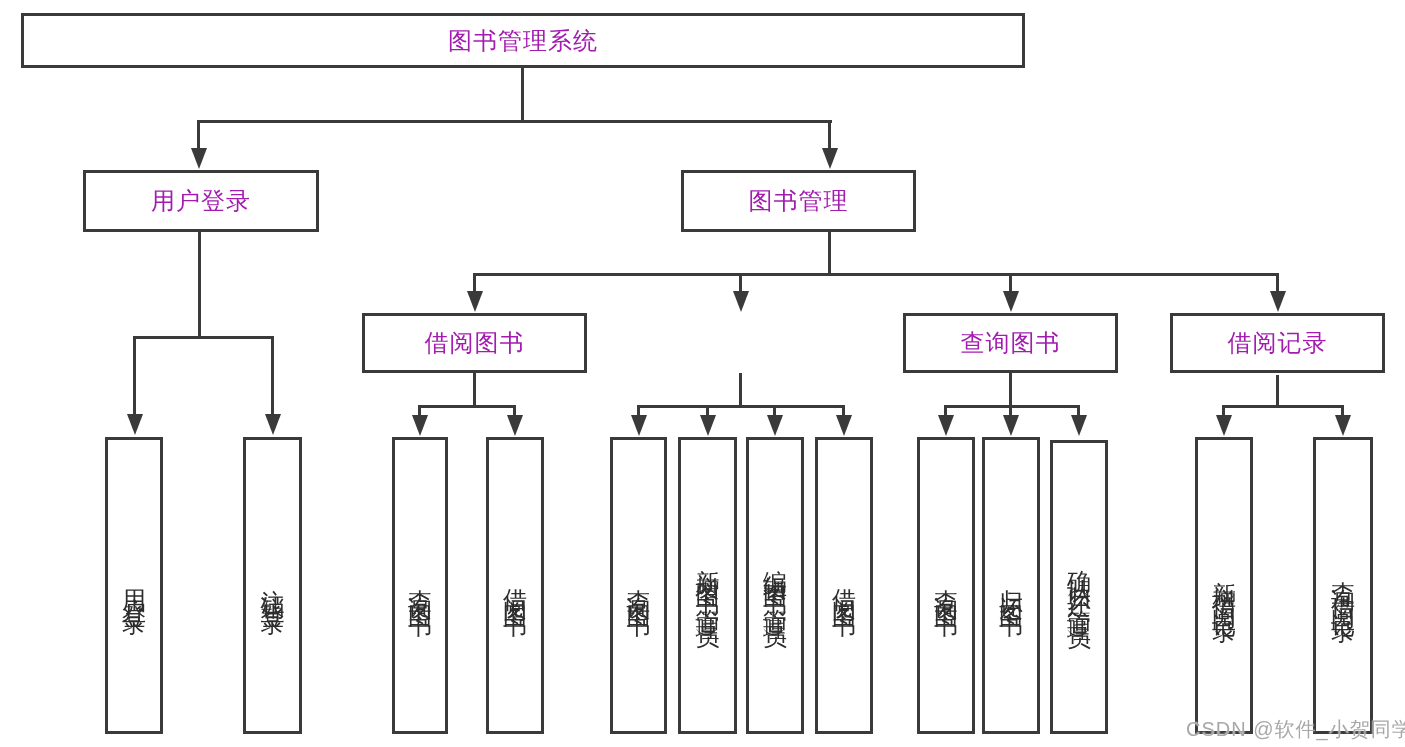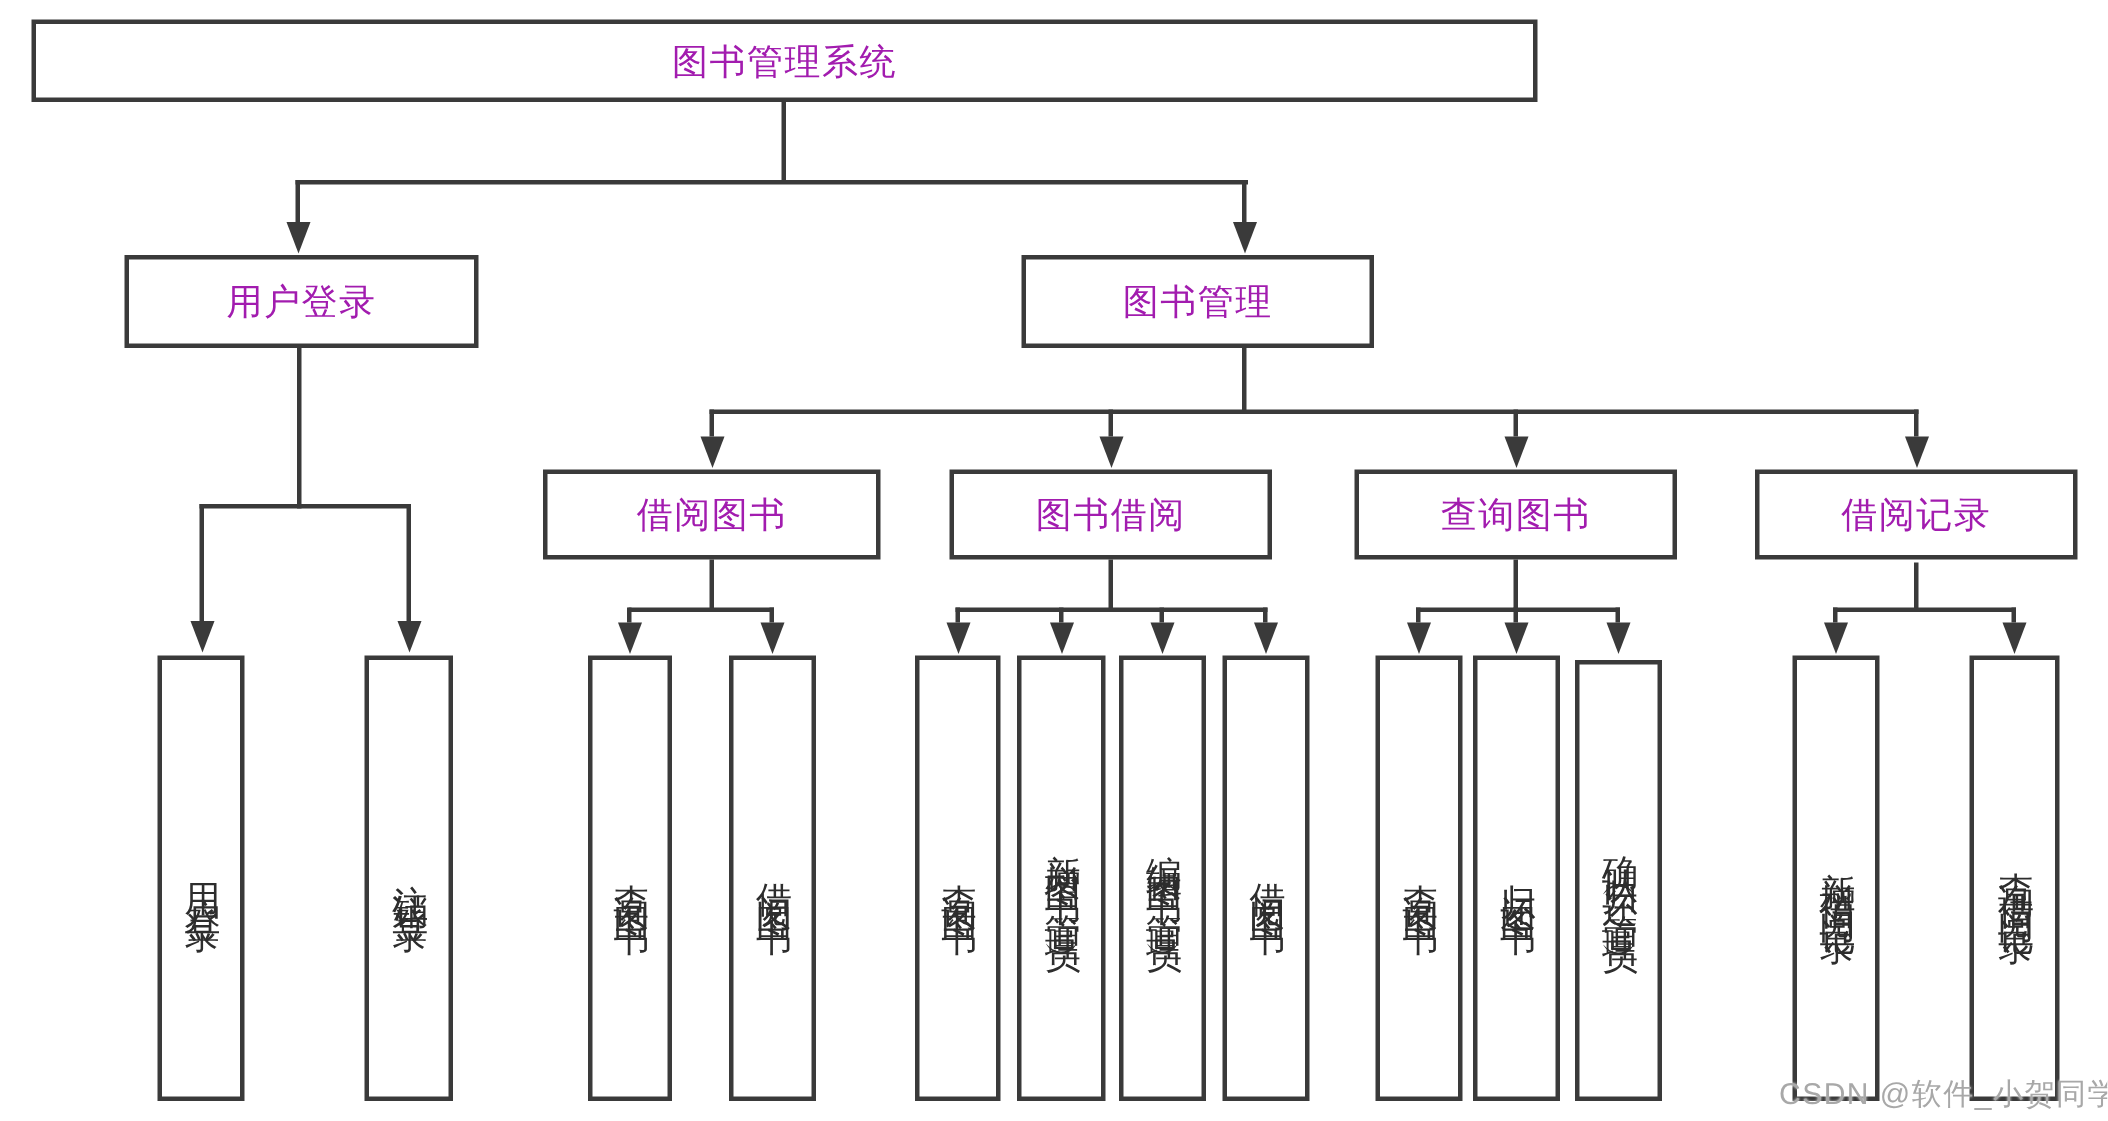--- a/index.html
+++ b/index.html
@@ -87,21 +87,20 @@
   <div class="arrow" style="left:271px; top:336px; height:78px;"></div>
 
   <div class="vline" style="left:828px; top:232px; height:44px;"></div>
   <div class="hline" style="left:473px; top:273px; width:806px;"></div>
   <div class="arrow" style="left:473px; top:273px; height:18px;"></div>
   <div class="arrow" style="left:739px; top:273px; height:18px;"></div>
   <div class="arrow" style="left:1009px; top:273px; height:18px;"></div>
   <div class="arrow" style="left:1276px; top:273px; height:18px;"></div>
 
   <div class="node" style="left:362px; top:313px; width:225px; height:60px;">借阅图书</div>
-  <div class="node" style="left:633px; top:313px; width:215px; height:60px;">图书借阅</div>
   <div class="node" style="left:903px; top:313px; width:215px; height:60px;">查询图书</div>
   <div class="node" style="left:1170px; top:313px; width:215px; height:60px;">借阅记录</div>
 
   <div class="vline" style="left:473px; top:373px; height:35px;"></div>
   <div class="vline" style="left:739px; top:373px; height:35px;"></div>
   <div class="vline" style="left:1009px; top:373px; height:35px;"></div>
   <div class="vline" style="left:1276px; top:375px; height:33px;"></div>
 
   <div class="hline" style="left:419px; top:405px; width:97px;"></div>
   <div class="hline" style="left:637px; top:405px; width:208px;"></div>

